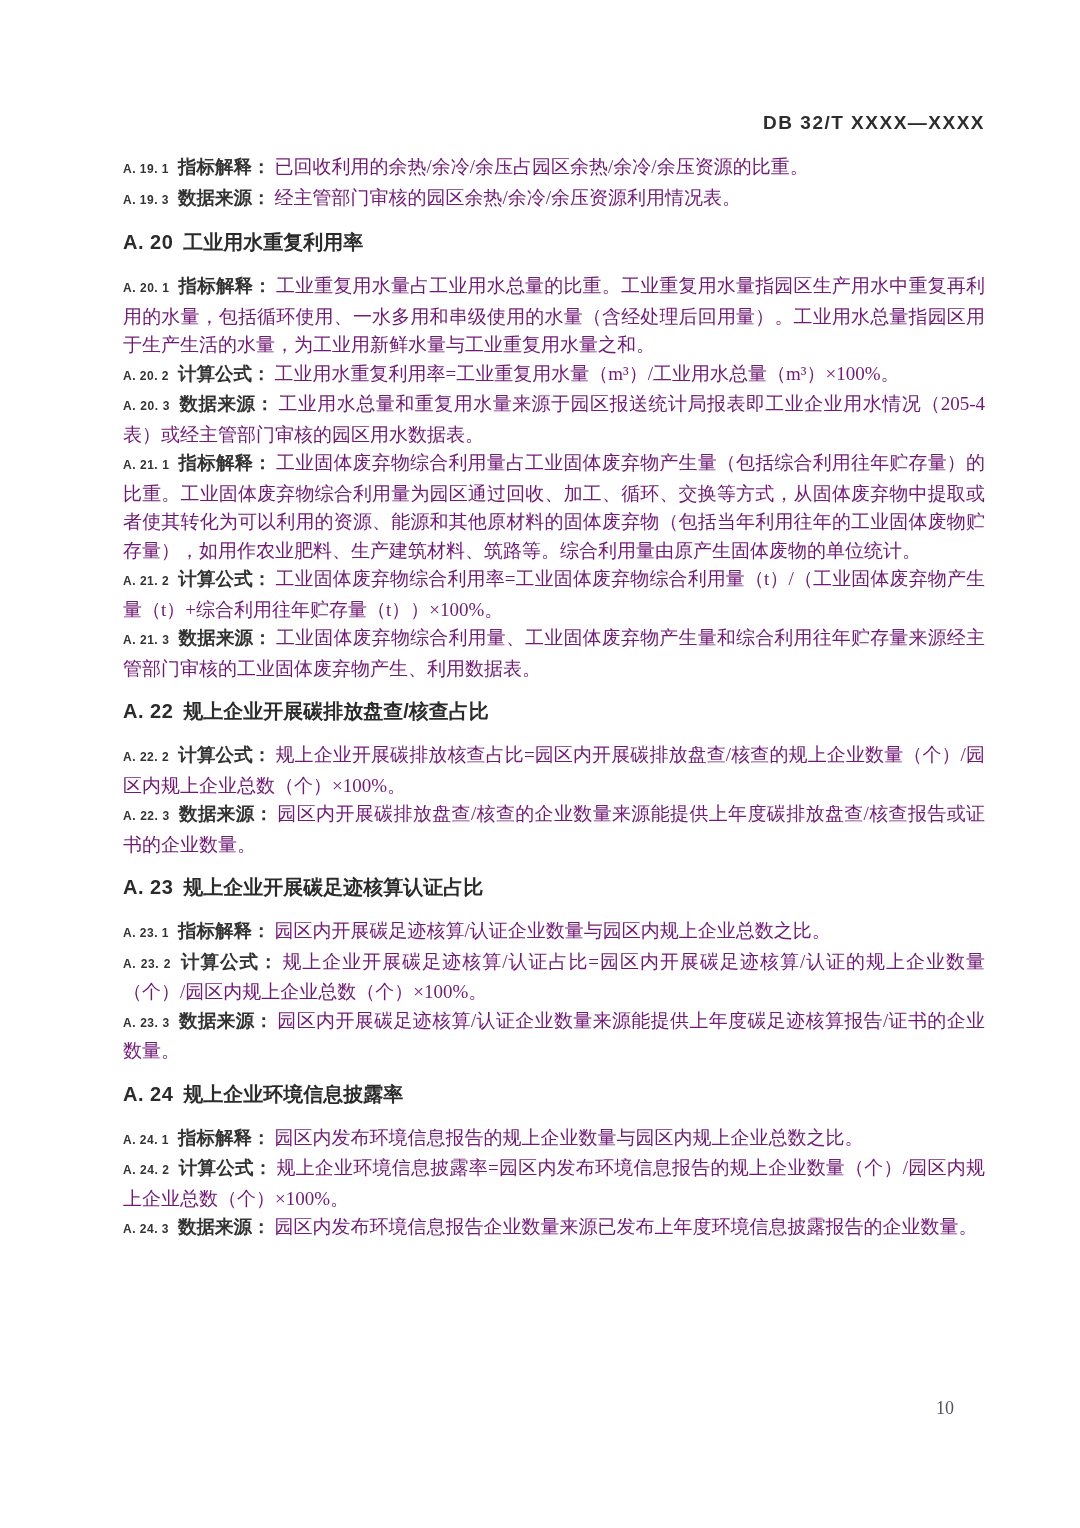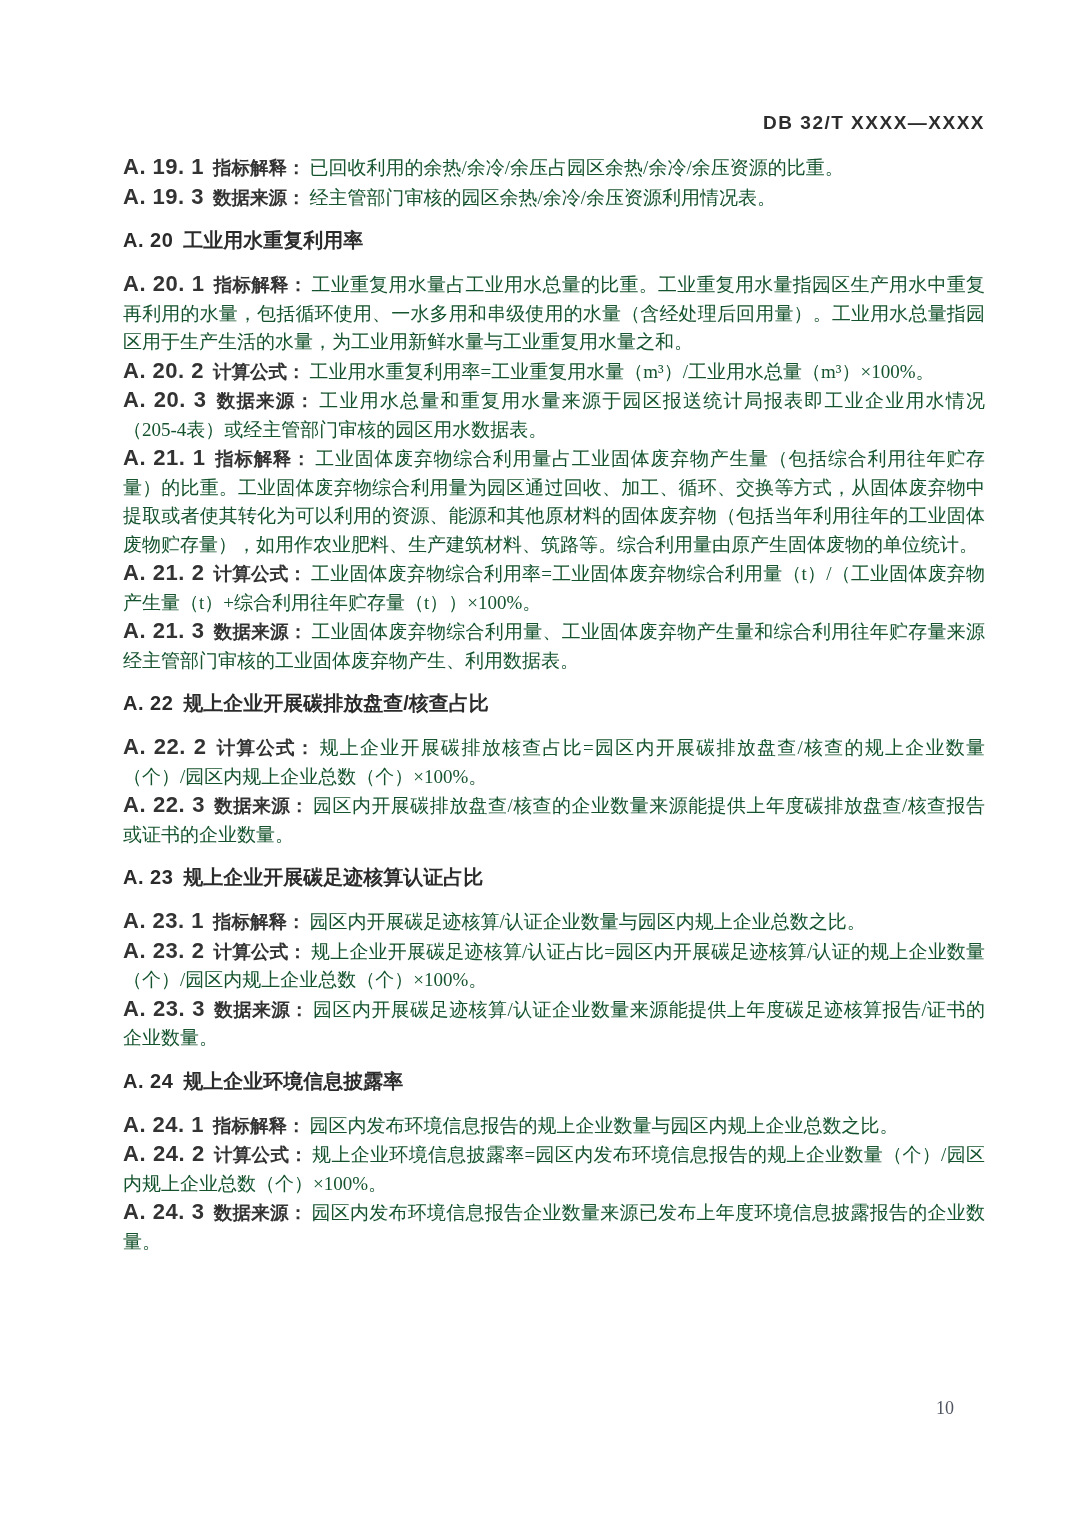--- a/index.html
+++ b/index.html
@@ -35,34 +35,34 @@
   }
   .clause {
     margin: 0;
     font-size: 19px;
     line-height: 28.5px;
     text-align: justify;
   }
   .cnum {
     font-family: "Liberation Sans", "DejaVu Sans", sans-serif;
     font-weight: bold;
-    font-size: 22px;
+    font-size: 12px;
     margin-right: 9px;
     color: #333333;
     letter-spacing: 0.5px;
   }
   .clabel {
     font-family: "Liberation Sans", "DejaVu Sans", sans-serif;
     font-weight: bold;
     font-size: 18.5px;
     color: #333333;
     margin-right: 4px;
   }
   .ctext {
-    color: #14532d;
+    color: #701a75;
   }
   .sec-heading {
     margin: 14px 0 16px 0;
     font-family: "Liberation Sans", "DejaVu Sans", sans-serif;
     font-size: 20px;
     font-weight: bold;
     color: #2b2b2b;
     line-height: 28px;
   }
   .sec-heading .hnum {

